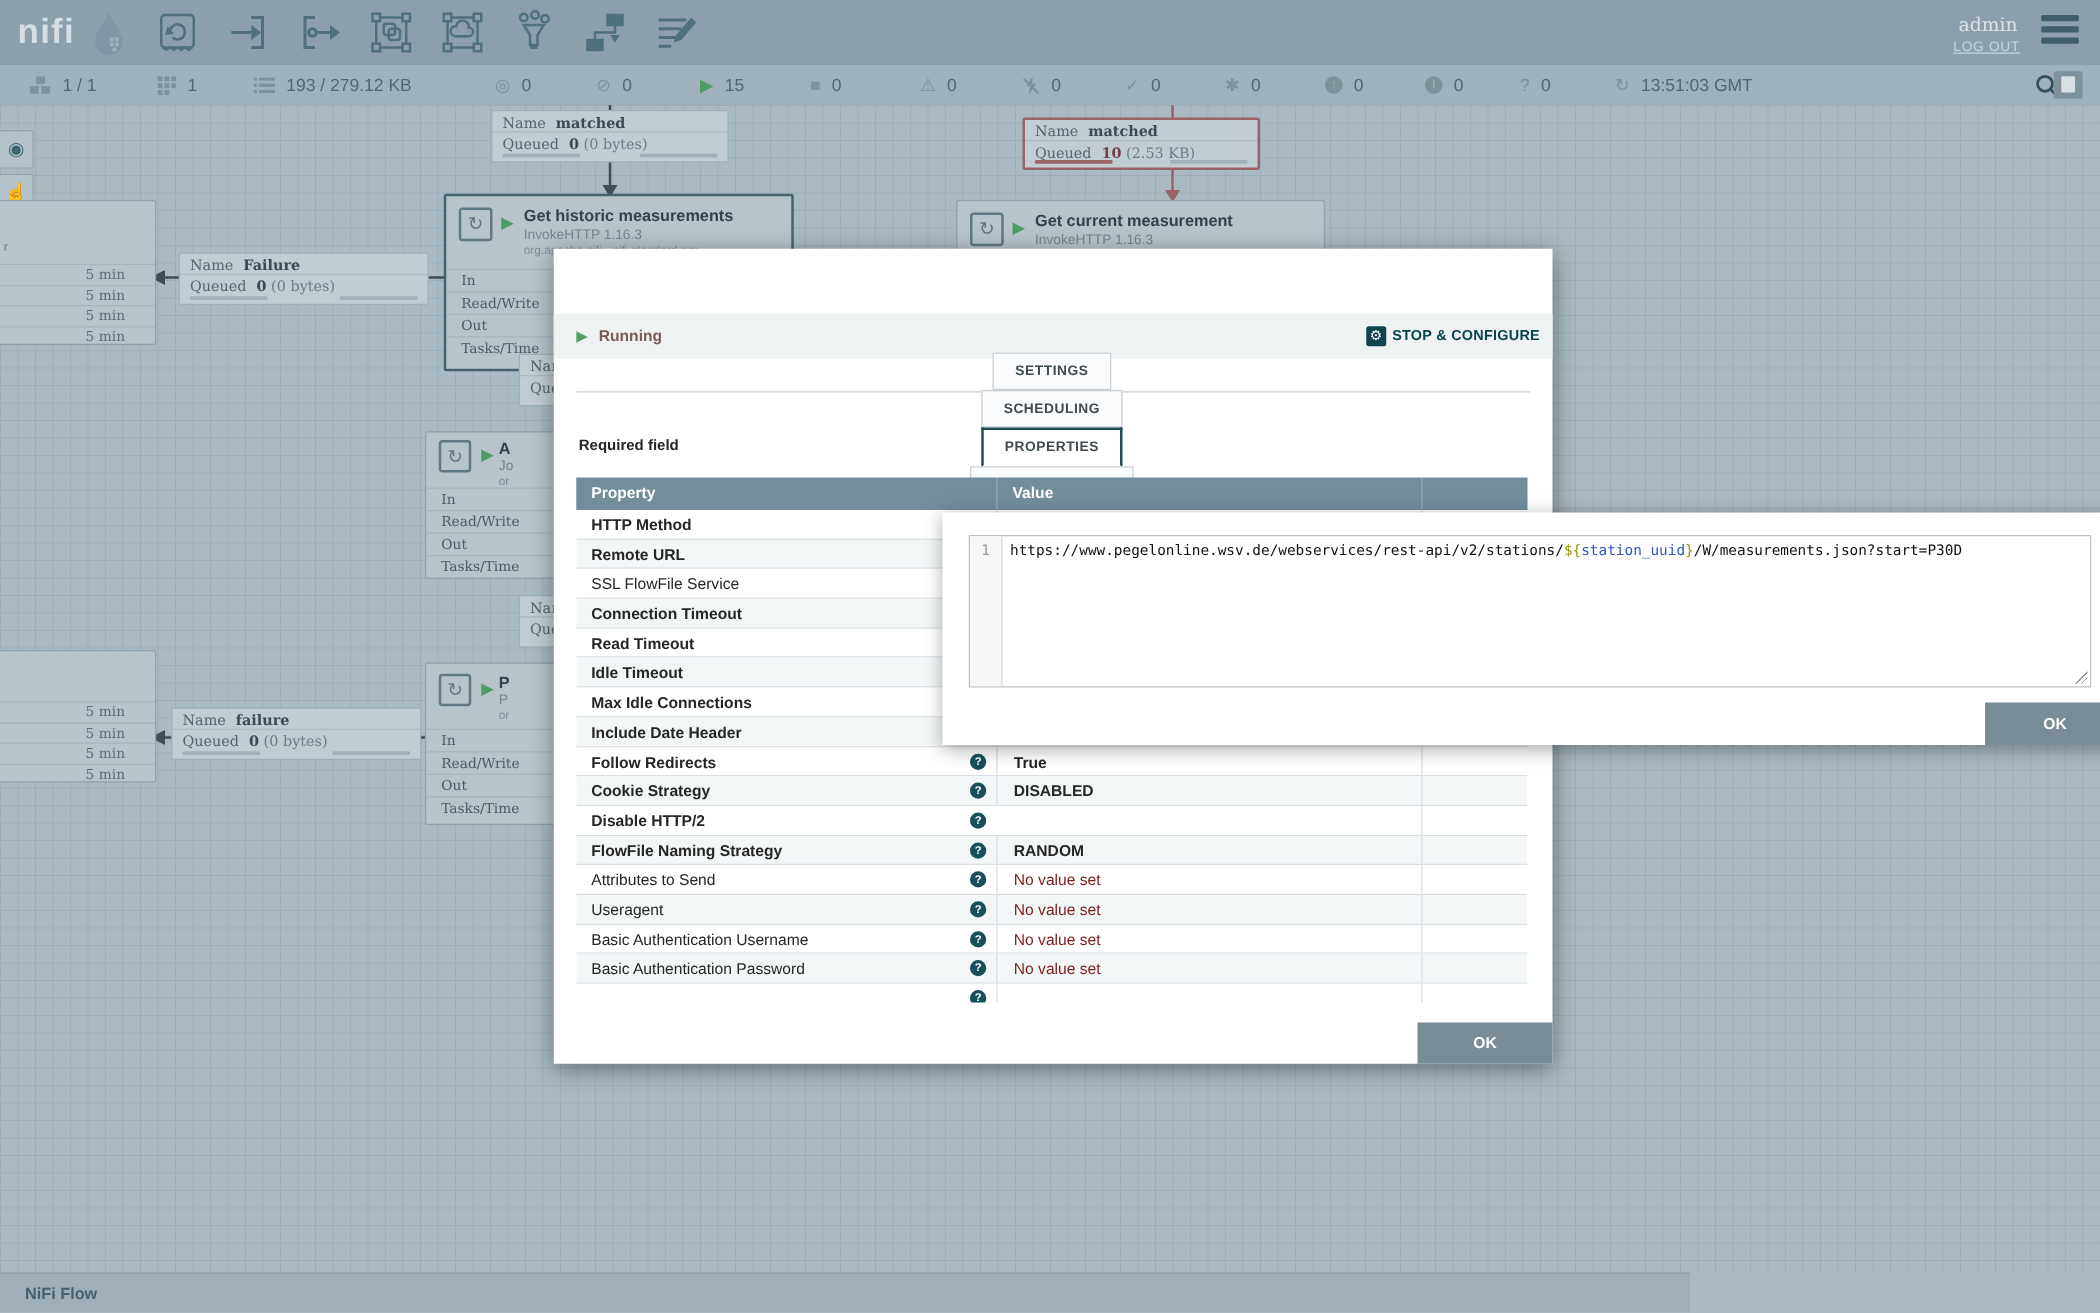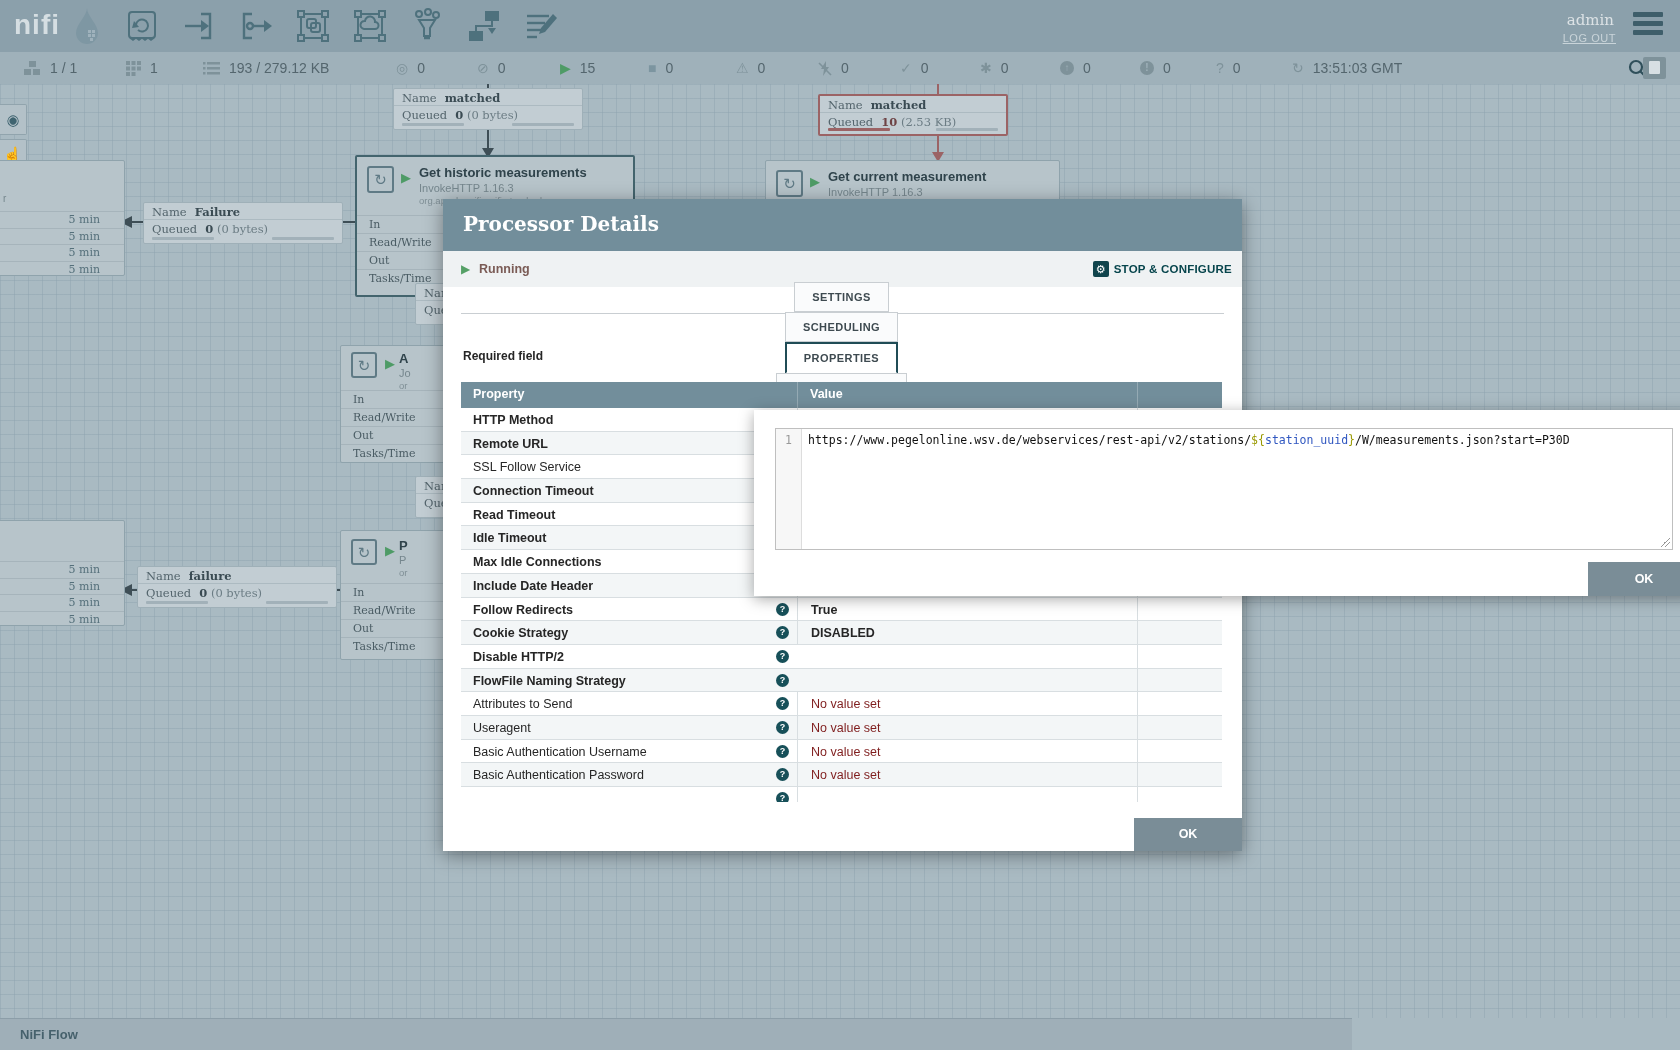--- a/index.html
+++ b/index.html
@@ -455,23 +455,20 @@
   <div class="abs conn" style="left:415px; top:476px; width:150px; height:42px;">
     <div class="c-row c-row1"><span class="c-lab">Name</span></div>
     <div class="c-row"><span class="c-lab">Queued</span></div>
   </div>
 
   <div id="breadcrumb" class="abs">
     <span>NiFi Flow</span>
   </div>
 
   <div id="dialog" class="abs">
-    <div id="dlg-title" class="abs">
-      <span>Processor Details</span>
-    </div>
     <div id="dlg-status" class="abs">
       <span class="run-ic">▶</span>
       <span class="run-tx">Running</span>
       <div id="stopcfg">
         <span class="g-ic">⚙</span>
         <span class="g-tx">STOP &amp; CONFIGURE</span>
       </div>
     </div>
 
     <div id="tabs">
@@ -509,21 +506,21 @@
             <span class="nm">Remote URL</span>
             <span class="q-ic">?</span>
           </div>
           <div class="cell-v">
             <span class="vv"></span>
           </div>
           <div class="cell-x"></div>
         </div>
           <div class="prow">
           <div class="cell-p">
-            <span class="nm">SSL Follow Service</span>
+            <span class="nm">SSL FlowFile Service</span>
             <span class="q-ic">?</span>
           </div>
           <div class="cell-v">
             <span class="vv"></span>
           </div>
           <div class="cell-x"></div>
         </div>
           <div class="prow">
           <div class="cell-p req">
             <span class="nm">Connection Timeout</span>
@@ -598,20 +595,23 @@
           <div class="cell-p req">
             <span class="nm">Disable HTTP/2</span>
             <span class="q-ic">?</span>
           </div>
           <div class="cell-x"></div>
         </div>
           <div class="prow">
           <div class="cell-p req">
             <span class="nm">FlowFile Naming Strategy</span>
             <span class="q-ic">?</span>
+          </div>
+          <div class="cell-v">
+            <span class="vv">RANDOM</span>
           </div>
           <div class="cell-x"></div>
         </div>
           <div class="prow">
           <div class="cell-p">
             <span class="nm">Attributes to Send</span>
             <span class="q-ic">?</span>
           </div>
           <div class="cell-v">
             <span class="vv muted">No value set</span>

